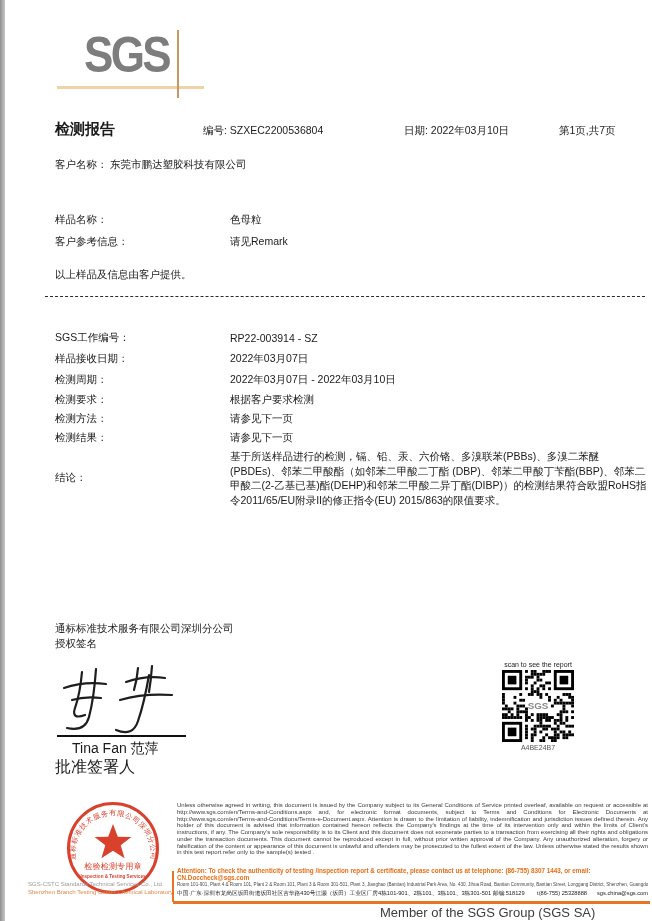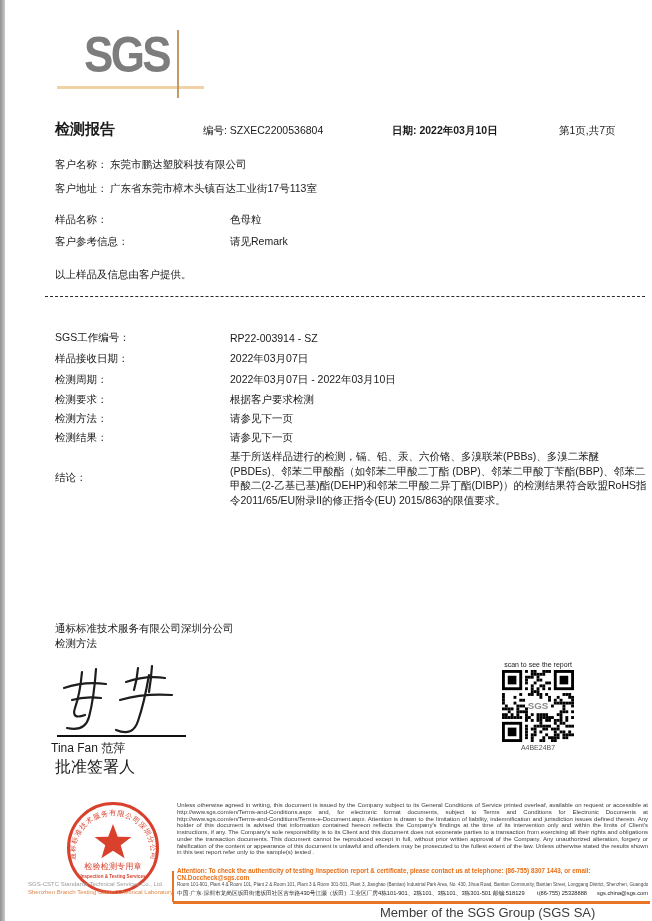--- a/index.html
+++ b/index.html
@@ -36,21 +36,21 @@
   .sgs-block { top:327px; } .sgs-block .row { height:21px; }
   .sgs-block .row:nth-child(n+4){ height:19px; }
   .conc-block { top:449px; }
   .conc-text { width:420px; line-height:14.6px; }
 
   
   .sig-company { left:55px; top:622px; font-size:10.5px; }
   .sig-auth { left:55px; top:637px; font-size:10.5px; }
   .sig-svg { left:52px; top:660px; }
   .sig-line { left:57px; top:735px; width:129px; border-top:2px solid #111; }
-  .sig-name { left:51px; top:740px; font-size:12px; }
+  .sig-name { left:72px; top:740px; font-size:14px; }
   .sig-title { left:55px; top:757px; font-size:16px; }
 
   
   .qr-wrap { left:494px; top:661px; width:88px; text-align:center; }
   .qr-caption { font-size:7px; color:#222; }
   .qr-svg { width:72px; height:72px; margin-top:2px; }
   .qr-code-text { font-size:7px; color:#555; margin-top:-2px; }
 
   
   .stamp-svg { left:64px; top:800px; width:98px; height:96px; opacity:.92; }
@@ -76,35 +76,31 @@
 
 <div class="abs logo-text">SGS</div>
 <div class="abs logo-hline"></div>
 <div class="abs logo-vline"></div>
 
 <div class="abs title">检测报告</div>
 <div class="abs meta" style="left:203px;">
   <span>编号:</span>
   <span>SZXEC2200536804</span>
 </div>
-<div class="abs meta" style="left:392px;font-weight:bold;">
+<div class="abs meta" style="left:404px;">
   <span>日期:</span>
   <span>2022年03月10日</span>
 </div>
 <div class="abs meta" style="left:540px;margin-left:19px;">第1页,共7页</div>
 
 <div class="abs block client-block c1">
   <div class="row">
     <span class="lab">客户名称：</span>
     <span>东莞市鹏达塑胶科技有限公司</span>
   </div>
-  <div class="row">
-    <span class="lab">客户地址：</span>
-    <span>广东省东莞市樟木头镇百达工业街17号113室</span>
-  </div>
 </div>
 
 <div class="abs block sample-block c2">
   <div class="row">
     <span class="lab">样品名称：</span>
     <span>色母粒</span>
   </div>
   <div class="row">
     <span class="lab">客户参考信息：</span>
     <span>请见Remark</span>
@@ -141,21 +137,21 @@
 </div>
 
 <div class="abs block conc-block c3">
   <div class="row">
     <span class="lab">结论：</span>
     <span class="conc-text">基于所送样品进行的检测，镉、铅、汞、六价铬、多溴联苯(PBBs)、多溴二苯醚(PBDEs)、邻苯二甲酸酯（如邻苯二甲酸二丁酯 (DBP)、邻苯二甲酸丁苄酯(BBP)、邻苯二甲酸二(2-乙基已基)酯(DEHP)和邻苯二甲酸二异丁酯(DIBP)）的检测结果符合欧盟RoHS指令2011/65/EU附录II的修正指令(EU) 2015/863的限值要求。</span>
   </div>
 </div>
 
 <div class="abs sig-company">通标标准技术服务有限公司深圳分公司</div>
-<div class="abs sig-auth">检测方法</div>
+<div class="abs sig-auth">授权签名</div>
 <svg class="abs sig-svg" width="150" height="75" viewBox="0 0 150 75">
   <g stroke="#1d1d1d" stroke-width="2.2" fill="none" stroke-linecap="round">
     <path d="M12,28 Q32,21 54,24"></path>
     <path d="M30,12 Q28,34 23,48 Q19,60 33,55"></path>
     <path d="M44,9 Q42,38 37,57 Q33,72 15,68"></path>
     <path d="M20,40 Q33,36 49,38"></path>
     <path d="M74,22 Q94,15 113,18"></path>
     <path d="M86,8 Q85,20 82,30"></path>
     <path d="M100,6 Q99,20 97,32"></path>
     <path d="M68,40 Q92,33 120,35"></path>

